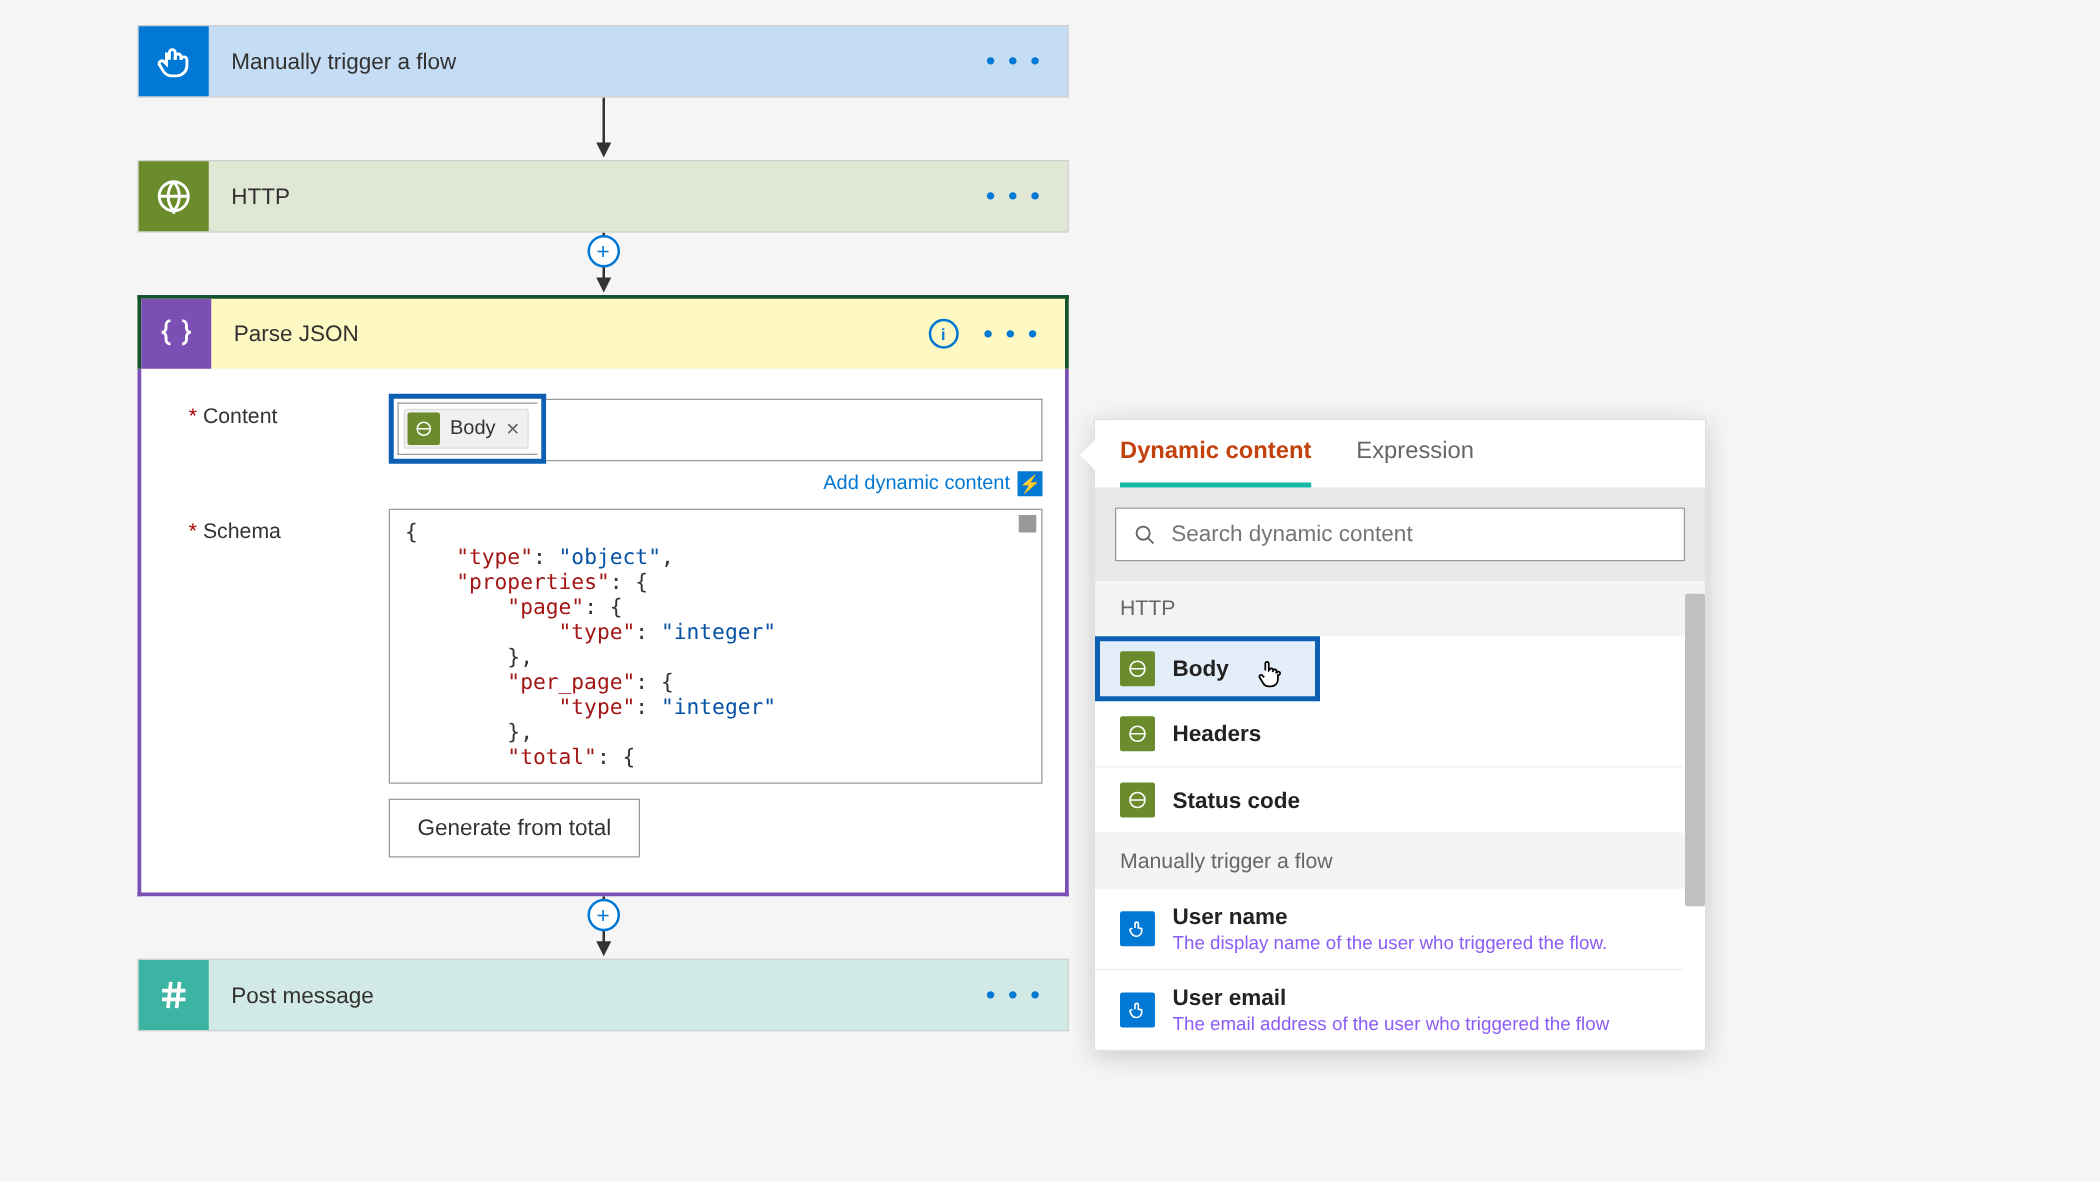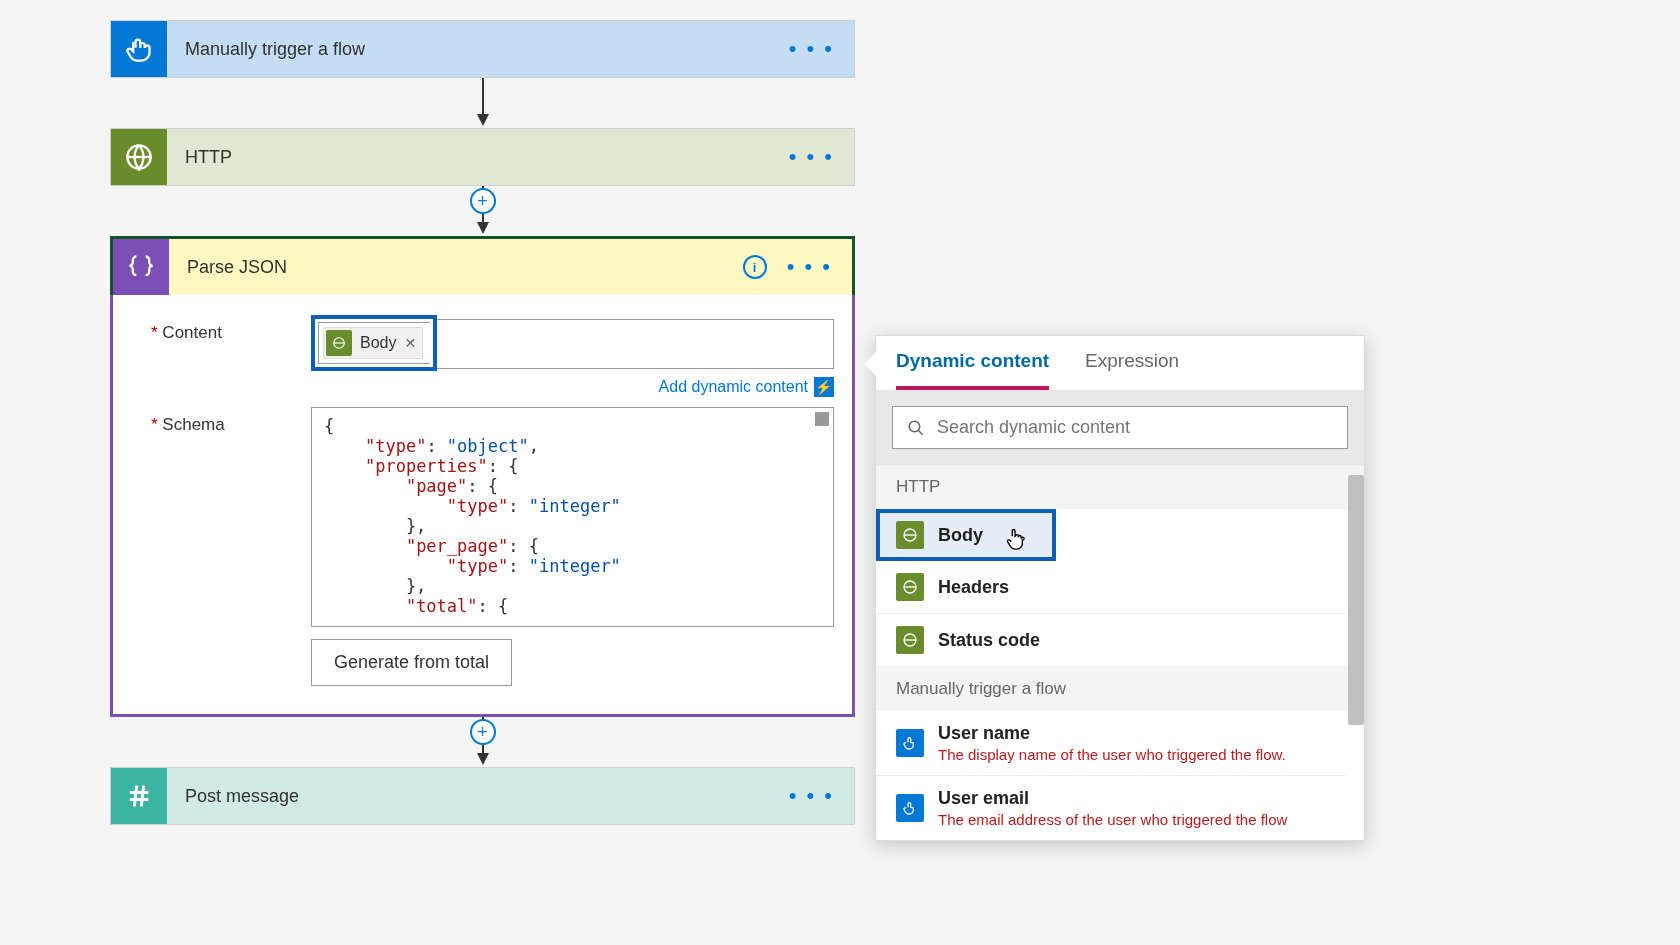--- a/index.html
+++ b/index.html
@@ -247,23 +247,23 @@
       padding: 14px 20px 0 20px;
       gap: 36px;
     }
     .dyn-tab {
       font-size: 19px;
       color: #666;
       padding-bottom: 14px;
       cursor: pointer;
     }
     .dyn-tab.active {
-      color: #0369a1;
+      color: #c2410c;
       font-weight: 600;
-      border-bottom: 4px solid #be185d;
+      border-bottom: 4px solid #14b8a6;
     }
     .dyn-search-wrap {
       background: #e8e8e8;
       padding: 16px;
     }
     .dyn-search {
       display: flex;
       align-items: center;
       background: #fff;
       border: 1px solid #999;
@@ -327,21 +327,21 @@
     .dyn-item-icon.green { background: #6a8c2c; }
     .dyn-item-icon.blue { background: #0078d4; }
     .dyn-item-text { flex: 1; }
     .dyn-item-title {
       font-size: 18px;
       color: #222;
       font-weight: 600;
     }
     .dyn-item-desc {
       font-size: 15px;
-      color: #b91c1c;
+      color: #8b5cf6;
       margin-top: 2px;
     }
     .cursor-hand {
       position: absolute;
       right: 26px;
       top: 14px;
     }
     
     
     svg { display: block; }

